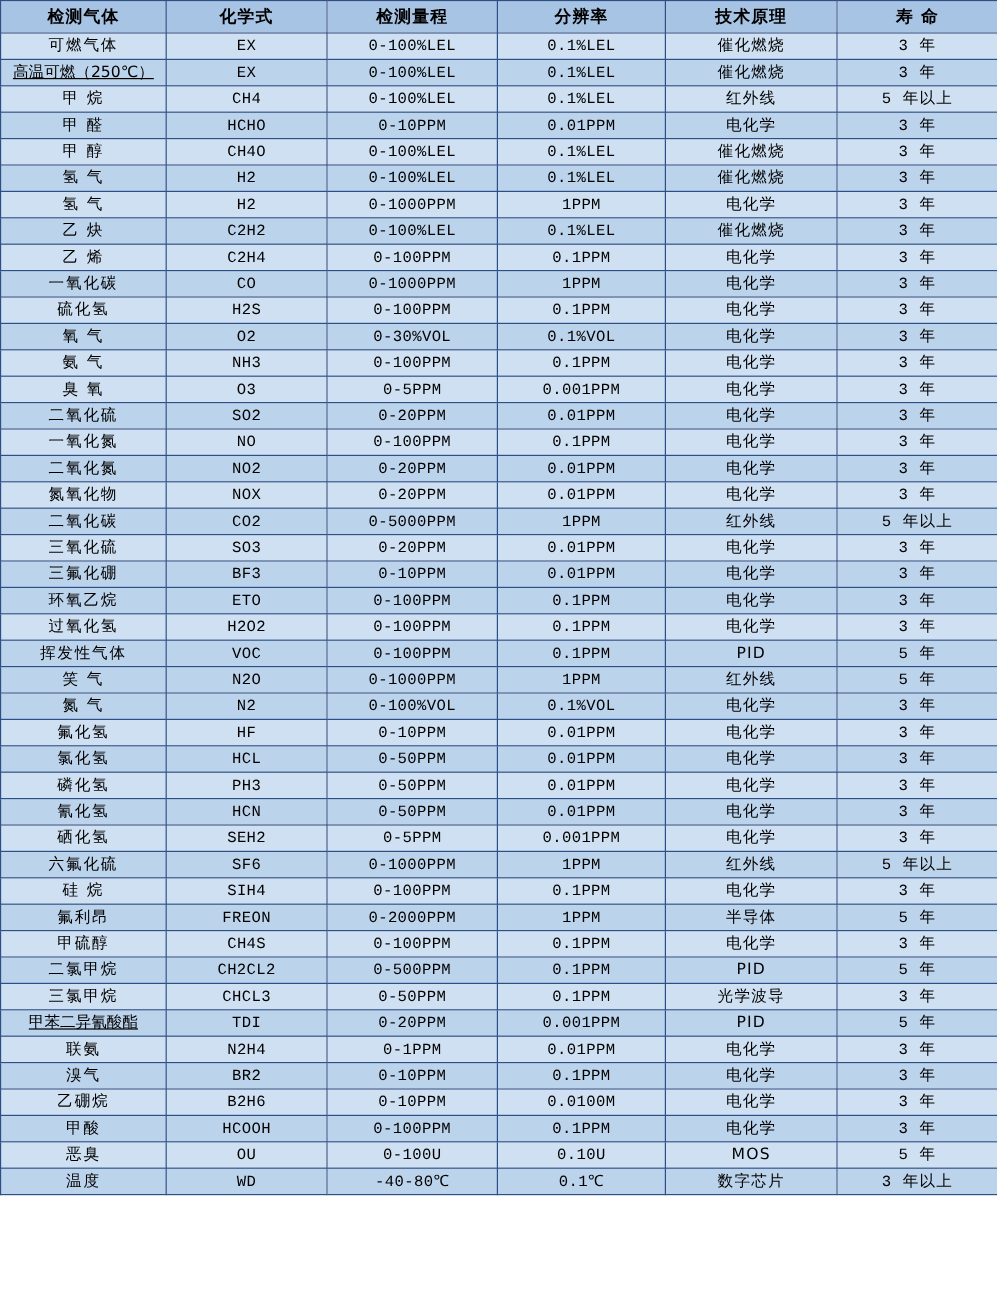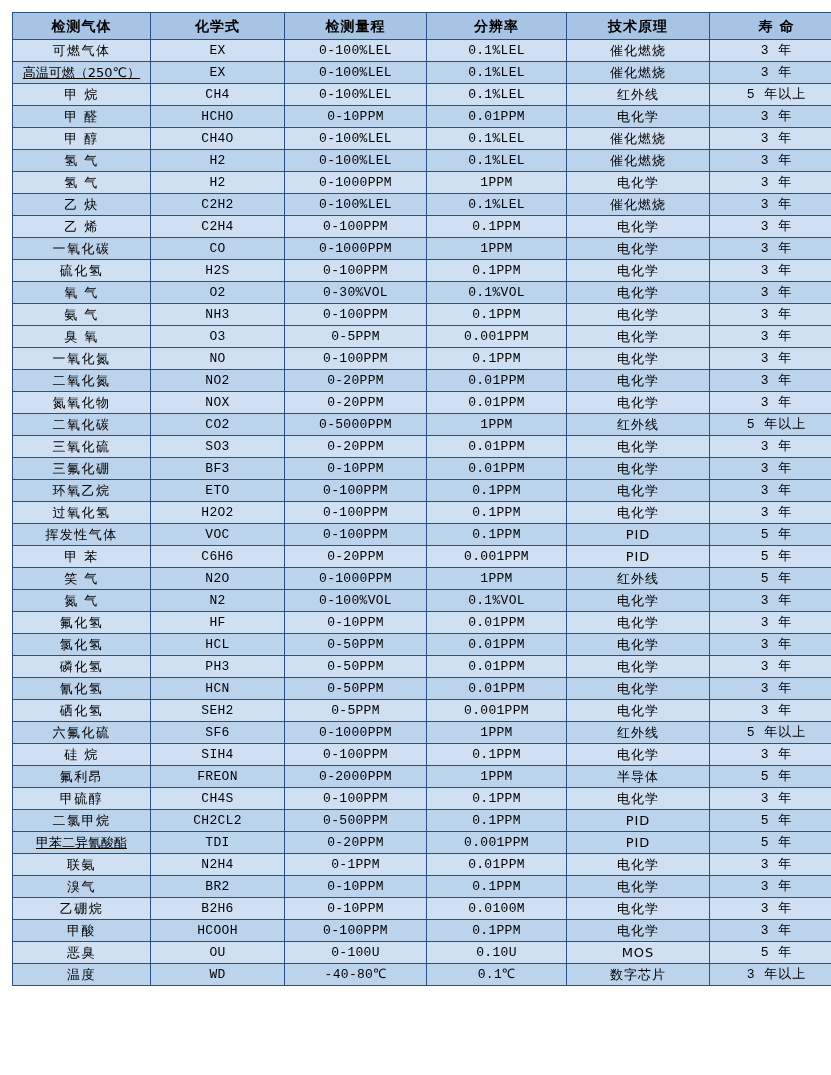--- a/index.html
+++ b/index.html
@@ -10,21 +10,21 @@
   body {
     font-family: "Liberation Sans", sans-serif;
     width: 831px;
     height: 1075px;
     overflow: hidden;
   }
   .sheet {
     width: 831px;
     height: 904px;
     box-sizing: border-box;
-    padding: 12px;
+    padding: 0;
   }
   table.gas-table {
     border-collapse: collapse;
     width: 831px;
     table-layout: fixed;
   }
   table.gas-table col.c0 { width: 138px; }
   table.gas-table col.c1 { width: 134px; }
   table.gas-table col.c2 { width: 142px; }
   table.gas-table col.c3 { width: 140px; }
@@ -212,20 +212,28 @@
           <td class="life">3 年</td>
         </tr>
         <tr class="row-odd">
           <td class="cn">臭 氧</td>
           <td class="mono">O3</td>
           <td class="mono">0-5PPM</td>
           <td class="mono">0.001PPM</td>
           <td class="principle">电化学</td>
           <td class="life">3 年</td>
         </tr>
+        <tr class="row-even">
+          <td class="cn">二氧化硫</td>
+          <td class="mono">SO2</td>
+          <td class="mono">0-20PPM</td>
+          <td class="mono">0.01PPM</td>
+          <td class="principle">电化学</td>
+          <td class="life">3 年</td>
+        </tr>
         <tr class="row-odd">
           <td class="cn">一氧化氮</td>
           <td class="mono">NO</td>
           <td class="mono">0-100PPM</td>
           <td class="mono">0.1PPM</td>
           <td class="principle">电化学</td>
           <td class="life">3 年</td>
         </tr>
         <tr class="row-even">
           <td class="cn">二氧化氮</td>
@@ -281,28 +289,20 @@
           <td class="mono">0-100PPM</td>
           <td class="mono">0.1PPM</td>
           <td class="principle">电化学</td>
           <td class="life">3 年</td>
         </tr>
         <tr class="row-even">
           <td class="cn">挥发性气体</td>
           <td class="mono">VOC</td>
           <td class="mono">0-100PPM</td>
           <td class="mono">0.1PPM</td>
-          <td class="principle">PID</td>
-          <td class="life">5 年</td>
-        </tr>
-        <tr class="row-odd">
-          <td class="cn">甲 苯</td>
-          <td class="mono">C6H6</td>
-          <td class="mono">0-20PPM</td>
-          <td class="mono">0.001PPM</td>
           <td class="principle">PID</td>
           <td class="life">5 年</td>
         </tr>
         <tr class="row-even">
           <td class="cn">笑 气</td>
           <td class="mono">N2O</td>
           <td class="mono">0-1000PPM</td>
           <td class="mono">1PPM</td>
           <td class="principle">红外线</td>
           <td class="life">5 年</td>
@@ -387,20 +387,28 @@
           <td class="principle">电化学</td>
           <td class="life">3 年</td>
         </tr>
         <tr class="row-even">
           <td class="cn">二氯甲烷</td>
           <td class="mono">CH2CL2</td>
           <td class="mono">0-500PPM</td>
           <td class="mono">0.1PPM</td>
           <td class="principle">PID</td>
           <td class="life">5 年</td>
+        </tr>
+        <tr class="row-odd">
+          <td class="cn">三氯甲烷</td>
+          <td class="mono">CHCL3</td>
+          <td class="mono">0-50PPM</td>
+          <td class="mono">0.1PPM</td>
+          <td class="principle">光学波导</td>
+          <td class="life">3 年</td>
         </tr>
         <tr class="row-even">
           <td class="cn narrow">甲苯二异氰酸酯</td>
           <td class="mono">TDI</td>
           <td class="mono">0-20PPM</td>
           <td class="mono">0.001PPM</td>
           <td class="principle">PID</td>
           <td class="life">5 年</td>
         </tr>
         <tr class="row-odd">

